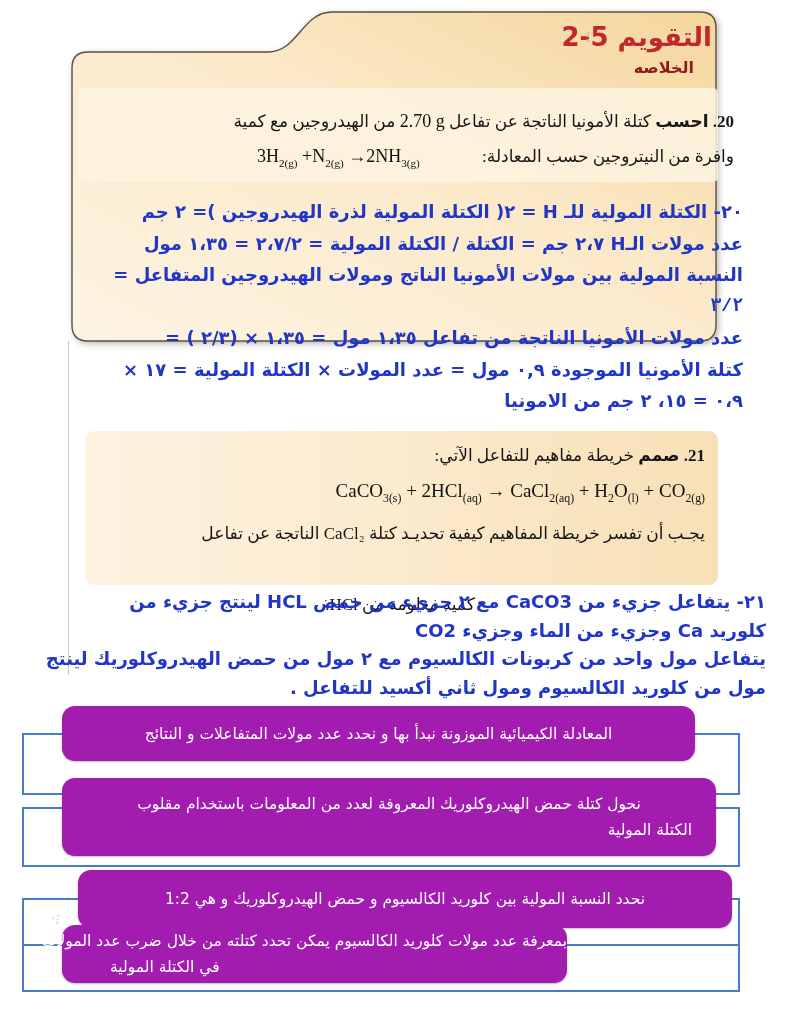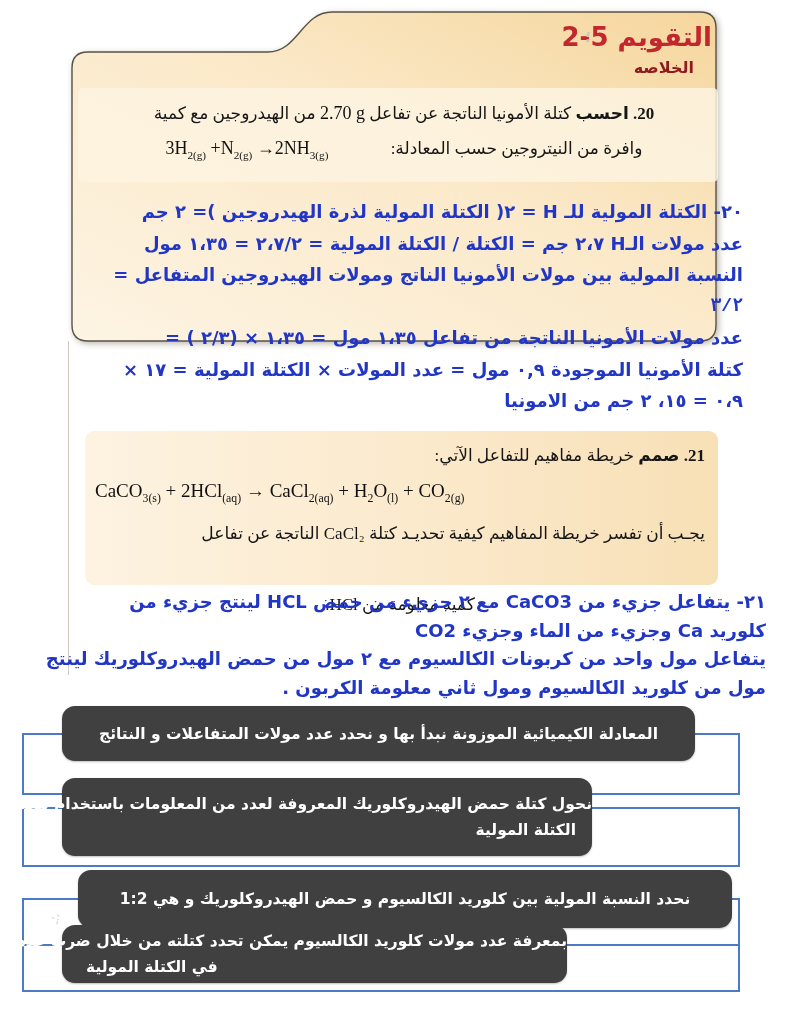--- a/index.html
+++ b/index.html
@@ -14,42 +14,42 @@
   .faint{position:absolute;left:585px;top:28px;color:#c9c3ba;font-size:15px;font-weight:bold;}
   .scribble{position:absolute;left:50px;top:912px;color:#b5afa5;font-size:11px;transform:rotate(-75deg);opacity:.6;}
   
   .serifar{font-family:"Liberation Serif","DejaVu Sans",serif;}
   .p20-box{position:absolute;left:78px;top:88px;width:640px;height:94px;background:rgba(253,243,224,.85);border-radius:5px;}
   .p21-box{position:absolute;left:85px;top:431px;width:633px;height:154px;border-radius:9px;
            background:linear-gradient(90deg,#fdf3e1 0%,#fbe9cb 55%,#f8e0b6 100%);}
   .prob{direction:rtl;text-align:right;color:#161616;font-size:17px;line-height:34px;}
   .prob .num{font-weight:bold;}
   .prob .verb{font-weight:bold;}
-  #problem20{position:absolute;right:66px;top:96px;width:660px;text-align:center;}
+  #problem20{position:absolute;right:66px;top:104px;width:660px;}
   #problem21{position:absolute;right:95px;top:438px;width:610px;line-height:35px;}
   .line{white-space:nowrap;}
   .eq{direction:ltr;unicode-bidi:isolate;font-family:"Liberation Serif","DejaVu Serif",serif;font-size:18px;color:#111;}
   .eq sub{font-size:.62em;}
   .eq20{display:inline-block;margin-right:58px;}
-  .eq21line{direction:ltr;text-align:left;font-size:19px;}
+  .eq21line{direction:ltr;text-align:right;font-size:19px;}
   .note-center{text-align:center;white-space:nowrap;margin-top:36px;}
   
   .ink{direction:rtl;text-align:right;color:#2136c4;font-weight:bold;}
   #answer20{position:absolute;right:57px;top:196px;width:700px;font-size:18px;line-height:31.5px;}
   #answer21{position:absolute;right:34px;top:588px;width:750px;font-size:18px;line-height:28.5px;}
   .frac-line{padding-left:0;margin-left:0;padding-right:0;text-align:right;font-family:Liberation Mono, monospace;}
   .frac-line span{display:inline-block;margin-left:310px;}
   
   .backplate{position:absolute;background:#ffffff;border:2px solid #4b7ac6;}
-  .banner{position:absolute;background:#404040;border-radius:13px;color:#ffffff;font-weight:bold;
+  .banner{position:absolute;background:#a21caf;border-radius:13px;color:#ffffff;font-weight:normal;
           font-size:15.5px;direction:rtl;display:flex;flex-direction:column;justify-content:center;
           box-shadow:0 1px 2px rgba(0,0,0,.25);line-height:26px;}
   .banner .bl{white-space:nowrap;text-align:center;}
-  .banner .bl.right{text-align:right;padding-left:0;padding-right:16px;}
-  .banner .bl.left{text-align:left;padding-left:24px;}
+  .banner .bl.right{text-align:right;padding-left:0;padding-right:24px;}
+  .banner .bl.left{text-align:left;padding-left:48px;}
 </style>
 </head>
 <body>
 
 <div id="page">
 
   <svg id="folder-svg" width="800" height="360" viewBox="0 0 800 360">
     <defs>
       <linearGradient id="cardg" x1="0" y1="1" x2="1" y2="0">
         <stop offset="0" stop-color="#fdf4e3"></stop>
@@ -99,30 +99,30 @@
     </div>
     <div class="eq eq21line line">CaCO<sub>3(s)</sub> + 2HCl<sub>(aq)</sub> → CaCl<sub>2(aq)</sub> + H<sub>2</sub>O<sub>(l)</sub> + CO<sub>2(g)</sub></div>
     <div class="line">يجـب أن تفسر خريطة المفاهيم كيفية تحديـد كتلة CaCl₂ الناتجة عن تفاعل</div>
     <div class="line note-center">كمية معلومة من HCl.</div>
   </div>
 
   <div id="answer21" class="ink">
     <div class="line">٢١- يتفاعل جزيء من  CaCO3 مع ٢ جزيء من حمض  HCL لينتج جزيء من</div>
     <div class="line">كلوريد Ca وجزيء من الماء وجزيء CO2</div>
     <div class="line">يتفاعل مول واحد من  كربونات الكالسيوم مع ٢ مول من حمض الهيدروكلوريك لينتج</div>
-    <div class="line">مول من كلوريد الكالسيوم ومول ثاني معلومة الكربون .</div>
+    <div class="line">مول من كلوريد الكالسيوم ومول ثاني أكسيد للتفاعل .</div>
   </div>
 
   <div class="backplate" style="left:22px;top:733px;width:714px;height:58px;"></div>
   <div class="banner" style="left:62px;top:706px;width:633px;height:55px;">
     <div class="bl">المعادلة الكيميائية الموزونة نبدأ بها و نحدد عدد مولات المتفاعلات و النتائج</div>
   </div>
 
   <div class="backplate" style="left:22px;top:807px;width:714px;height:56px;"></div>
-  <div class="banner" style="left:62px;top:778px;width:530px;height:78px;">
+  <div class="banner" style="left:62px;top:778px;width:654px;height:78px;">
     <div class="bl">نحول كتلة حمض الهيدروكلوريك المعروفة لعدد من المعلومات باستخدام مقلوب</div>
     <div class="bl right">الكتلة المولية</div>
   </div>
 
   <div class="backplate" style="left:22px;top:898px;width:714px;height:46px;"></div>
   <div class="banner" style="left:62px;top:870px;width:654px;height:58px;margin-left:16px;">
     <div class="bl">نحدد النسبة المولية بين كلوريد الكالسيوم و حمض الهيدروكلوريك و هي 1:2</div>
   </div>
 
   <div class="backplate" style="left:22px;top:944px;width:714px;height:44px;"></div>

